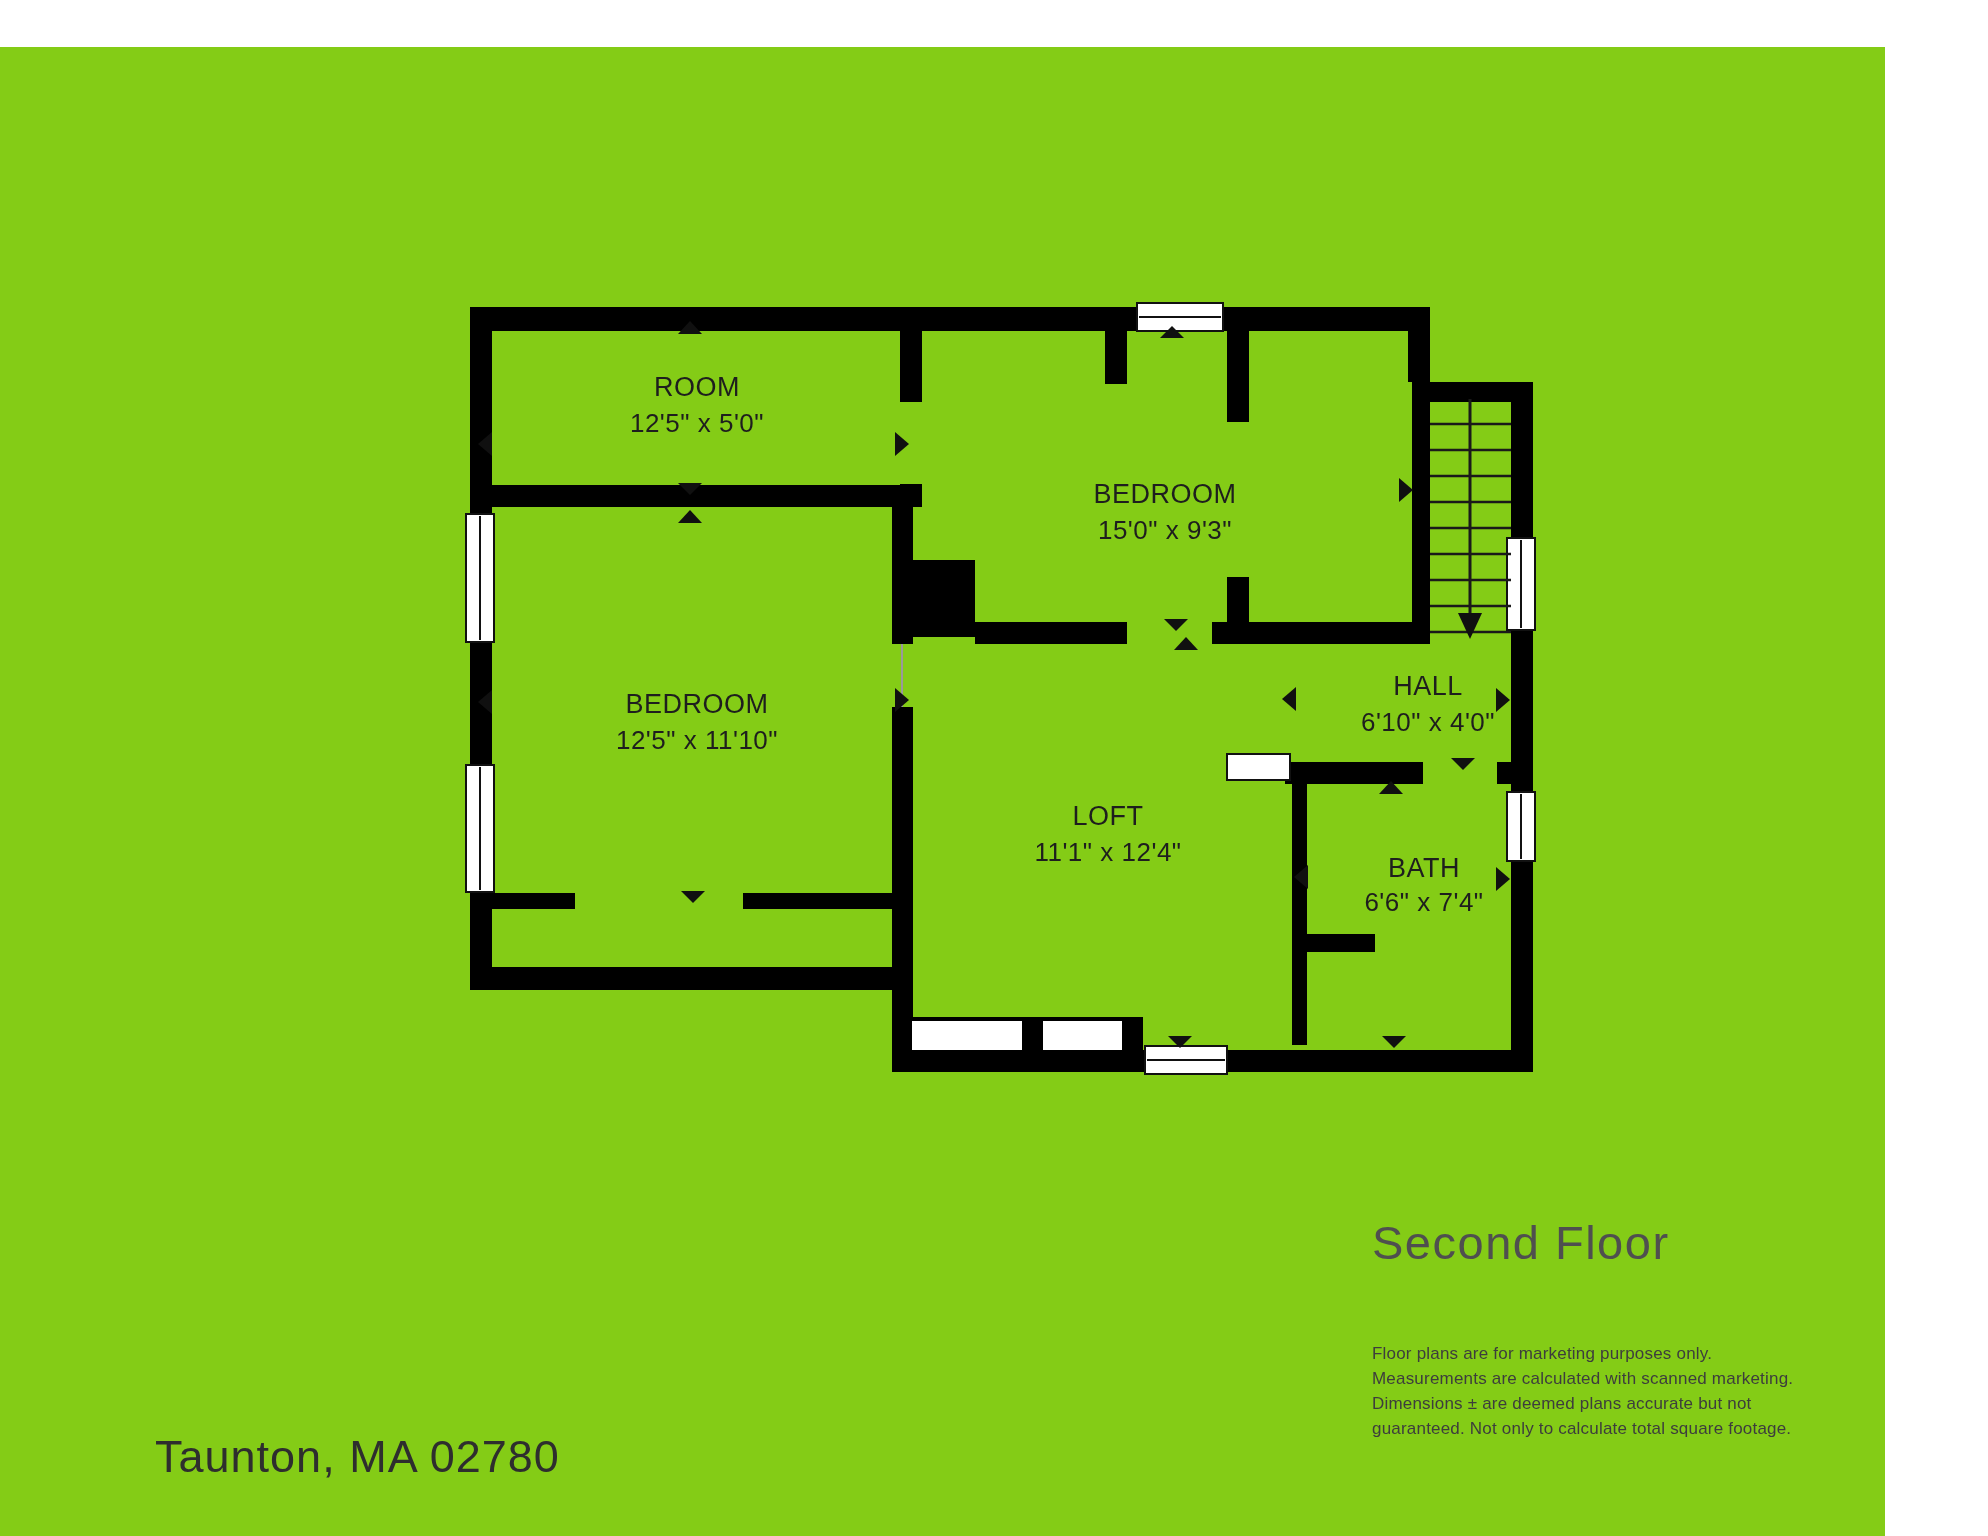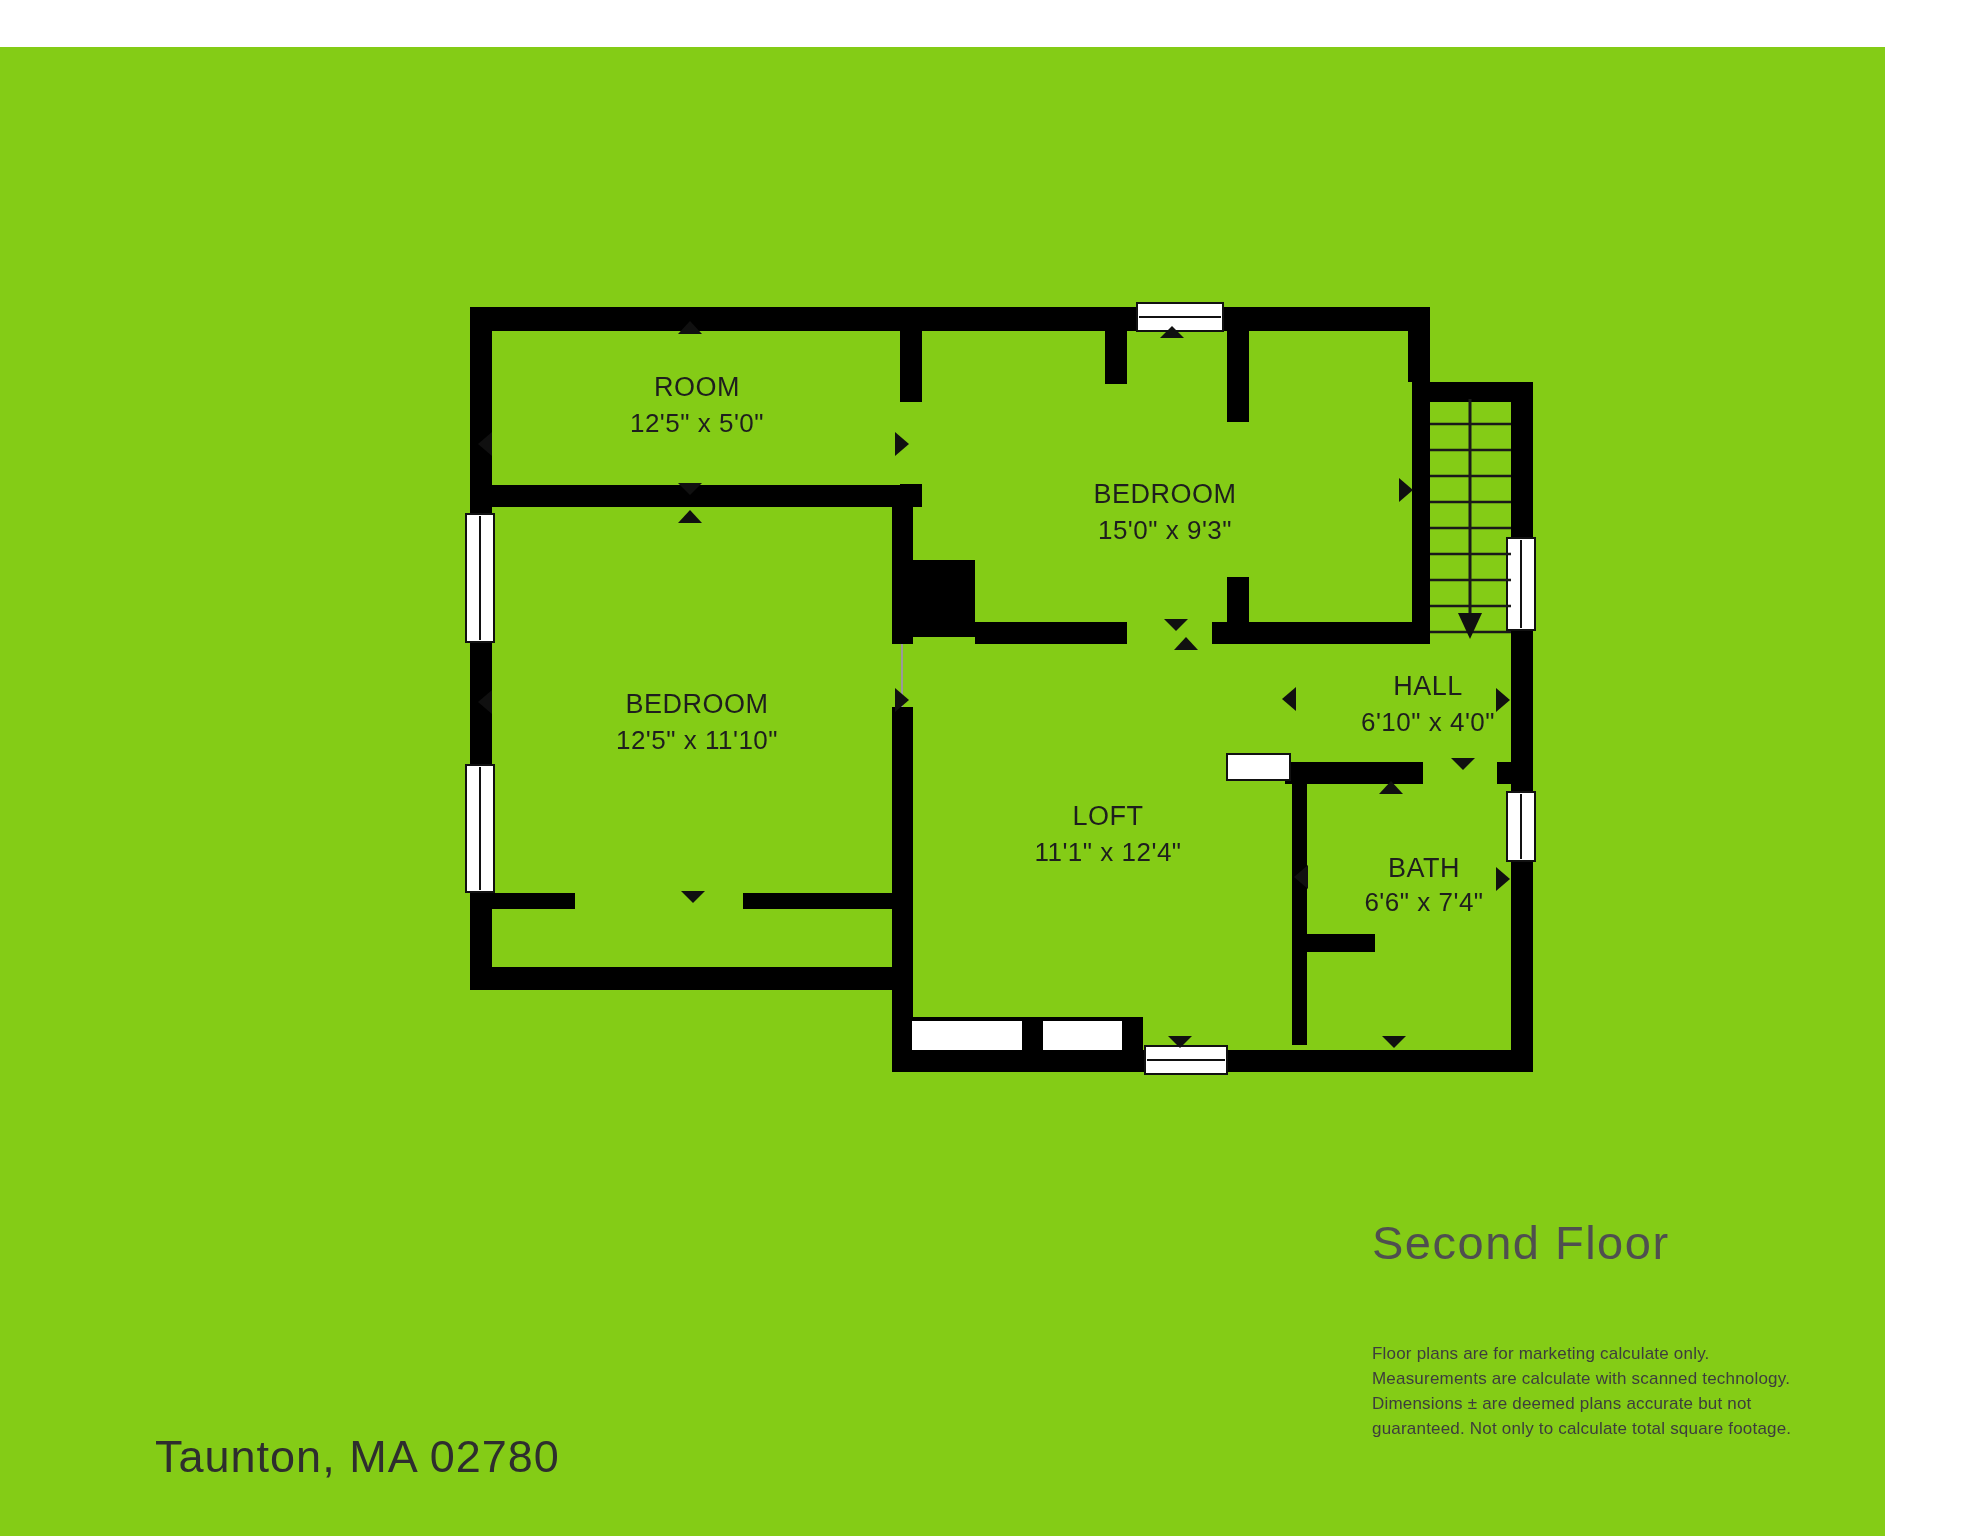--- a/index.html
+++ b/index.html
@@ -146,19 +146,19 @@
         <text class="room-name" x="1424" y="830">BATH</text>
         <text class="room-dims" x="1424" y="864">6'6" x 7'4"</text>
       </g>
     </g>
   </svg>
 
   <div class="addr2">Taunton, MA 02780</div>
 
   <div class="floor-title">Second Floor</div>
   <div class="disclaimer">
-    <div>Floor plans are for marketing calculate only.</div>
-    <div>Measurements are calculate with scanned technology.</div>
+    <div>Floor plans are for marketing purposes only.</div>
+    <div>Measurements are calculated with scanned marketing.</div>
     <div>Dimensions ± are deemed plans accurate but not</div>
     <div>guaranteed. Not only to calculate total square footage.</div>
   </div>
 
 </div>
 
 </body></html>

